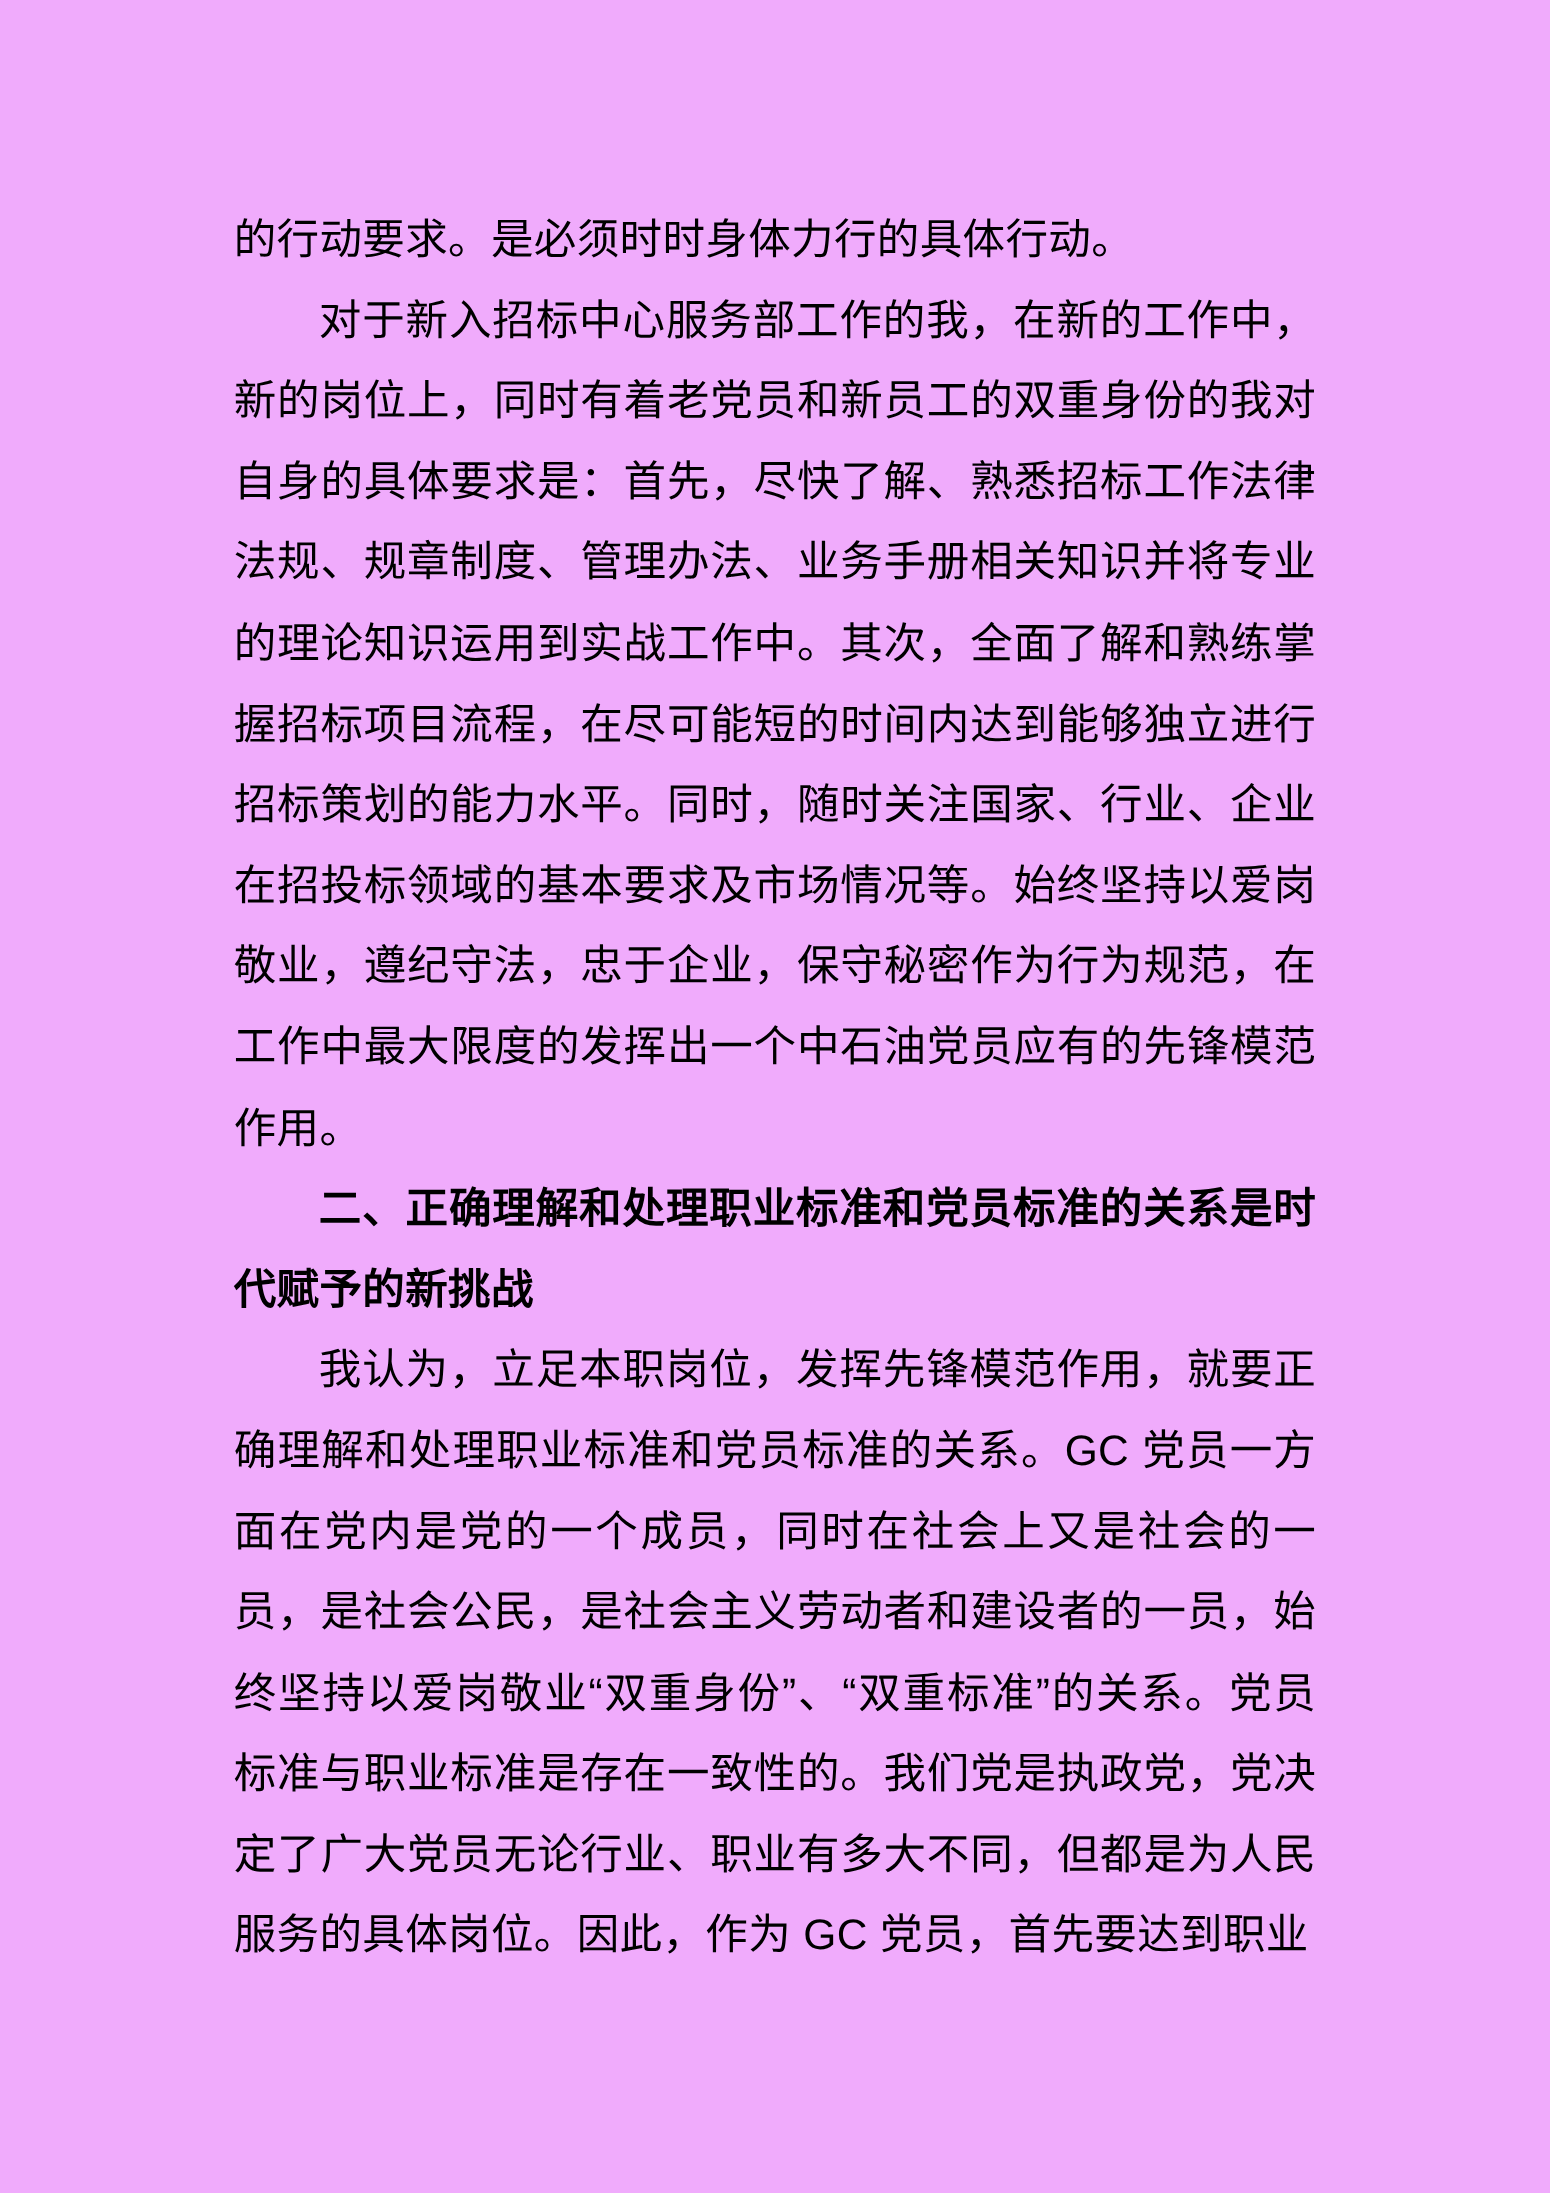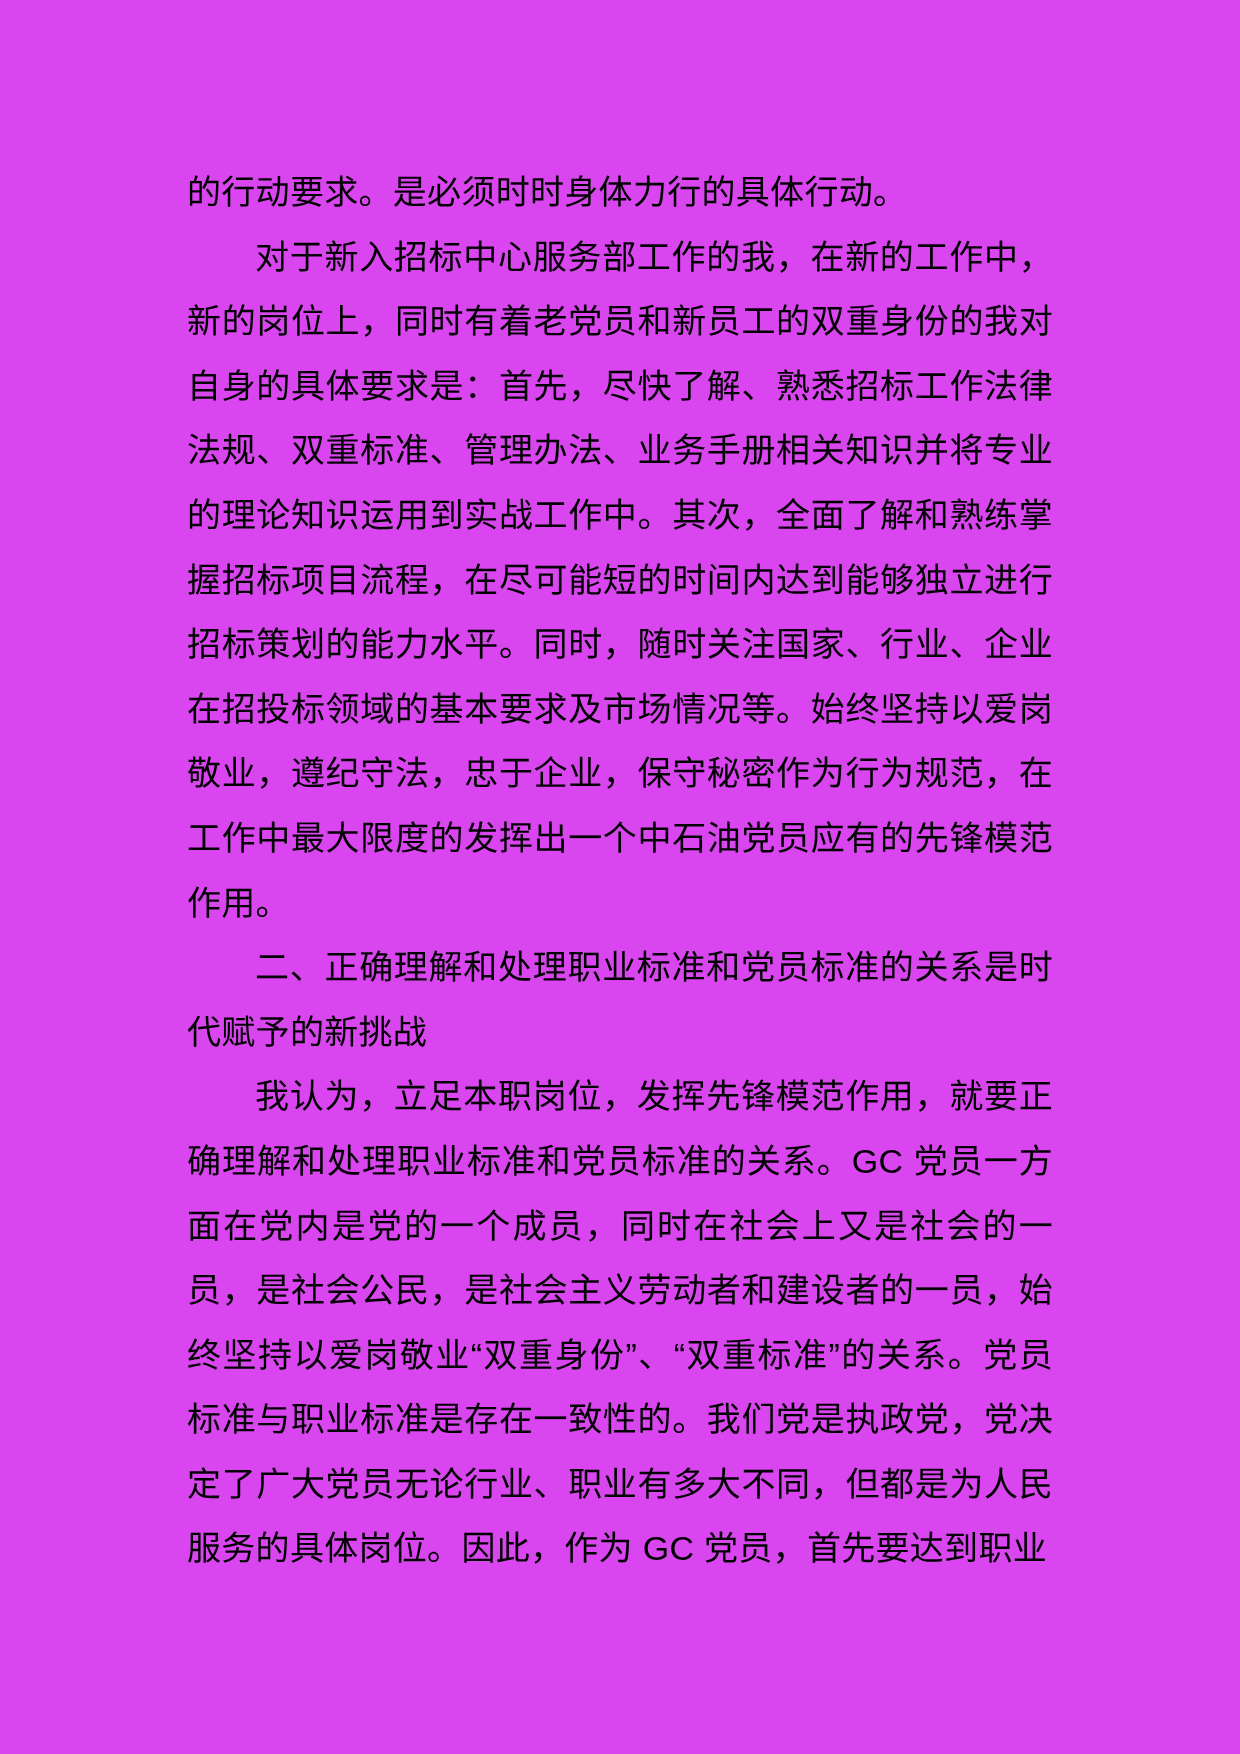--- a/index.html
+++ b/index.html
@@ -5,21 +5,21 @@
   html, body {
     margin: 0;
     padding: 0;
     background: #ffffff;
   }
   .page {
     position: relative;
     width: 1240px;
     height: 1754px;
     margin: 0 auto;
-    background: #d946ef;
+    background: #f0abfc;
     overflow: hidden;
     font-family: "Liberation Sans", sans-serif;
     color: #000000;
   }
   .content {
     position: absolute;
     top: 160px;
     left: 187px;
     width: 866px;
   }
@@ -30,26 +30,26 @@
     text-align: justify;
     text-justify: inter-ideograph;
     letter-spacing: 0.3px;
     word-break: normal;
     overflow-wrap: break-word;
   }
   .para.indent {
     text-indent: 2em;
   }
   .para.heading {
-    font-weight: 400;
+    font-weight: 700;
   }
 </style>
 </head>
 <body>
 
 <div class="page">
   <div class="content">
     <p class="para">的行动要求。是必须时时身体力行的具体行动。</p>
-    <p class="para indent">对于新入招标中心服务部工作的我，在新的工作中，新的岗位上，同时有着老党员和新员工的双重身份的我对自身的具体要求是：首先，尽快了解、熟悉招标工作法律法规、双重标准、管理办法、业务手册相关知识并将专业的理论知识运用到实战工作中。其次，全面了解和熟练掌握招标项目流程，在尽可能短的时间内达到能够独立进行招标策划的能力水平。同时，随时关注国家、行业、企业在招投标领域的基本要求及市场情况等。始终坚持以爱岗敬业，遵纪守法，忠于企业，保守秘密作为行为规范，在工作中最大限度的发挥出一个中石油党员应有的先锋模范作用。</p>
+    <p class="para indent">对于新入招标中心服务部工作的我，在新的工作中，新的岗位上，同时有着老党员和新员工的双重身份的我对自身的具体要求是：首先，尽快了解、熟悉招标工作法律法规、规章制度、管理办法、业务手册相关知识并将专业的理论知识运用到实战工作中。其次，全面了解和熟练掌握招标项目流程，在尽可能短的时间内达到能够独立进行招标策划的能力水平。同时，随时关注国家、行业、企业在招投标领域的基本要求及市场情况等。始终坚持以爱岗敬业，遵纪守法，忠于企业，保守秘密作为行为规范，在工作中最大限度的发挥出一个中石油党员应有的先锋模范作用。</p>
     <p class="para indent heading">二、正确理解和处理职业标准和党员标准的关系是时代赋予的新挑战</p>
     <p class="para indent">我认为，立足本职岗位，发挥先锋模范作用，就要正确理解和处理职业标准和党员标准的关系。GC 党员一方面在党内是党的一个成员，同时在社会上又是社会的一员，是社会公民，是社会主义劳动者和建设者的一员，始终坚持以爱岗敬业“双重身份”、“双重标准”的关系。党员标准与职业标准是存在一致性的。我们党是执政党，党决定了广大党员无论行业、职业有多大不同，但都是为人民服务的具体岗位。因此，作为 GC 党员，首先要达到职业</p>
   </div>
 </div>
 
 </body></html>

